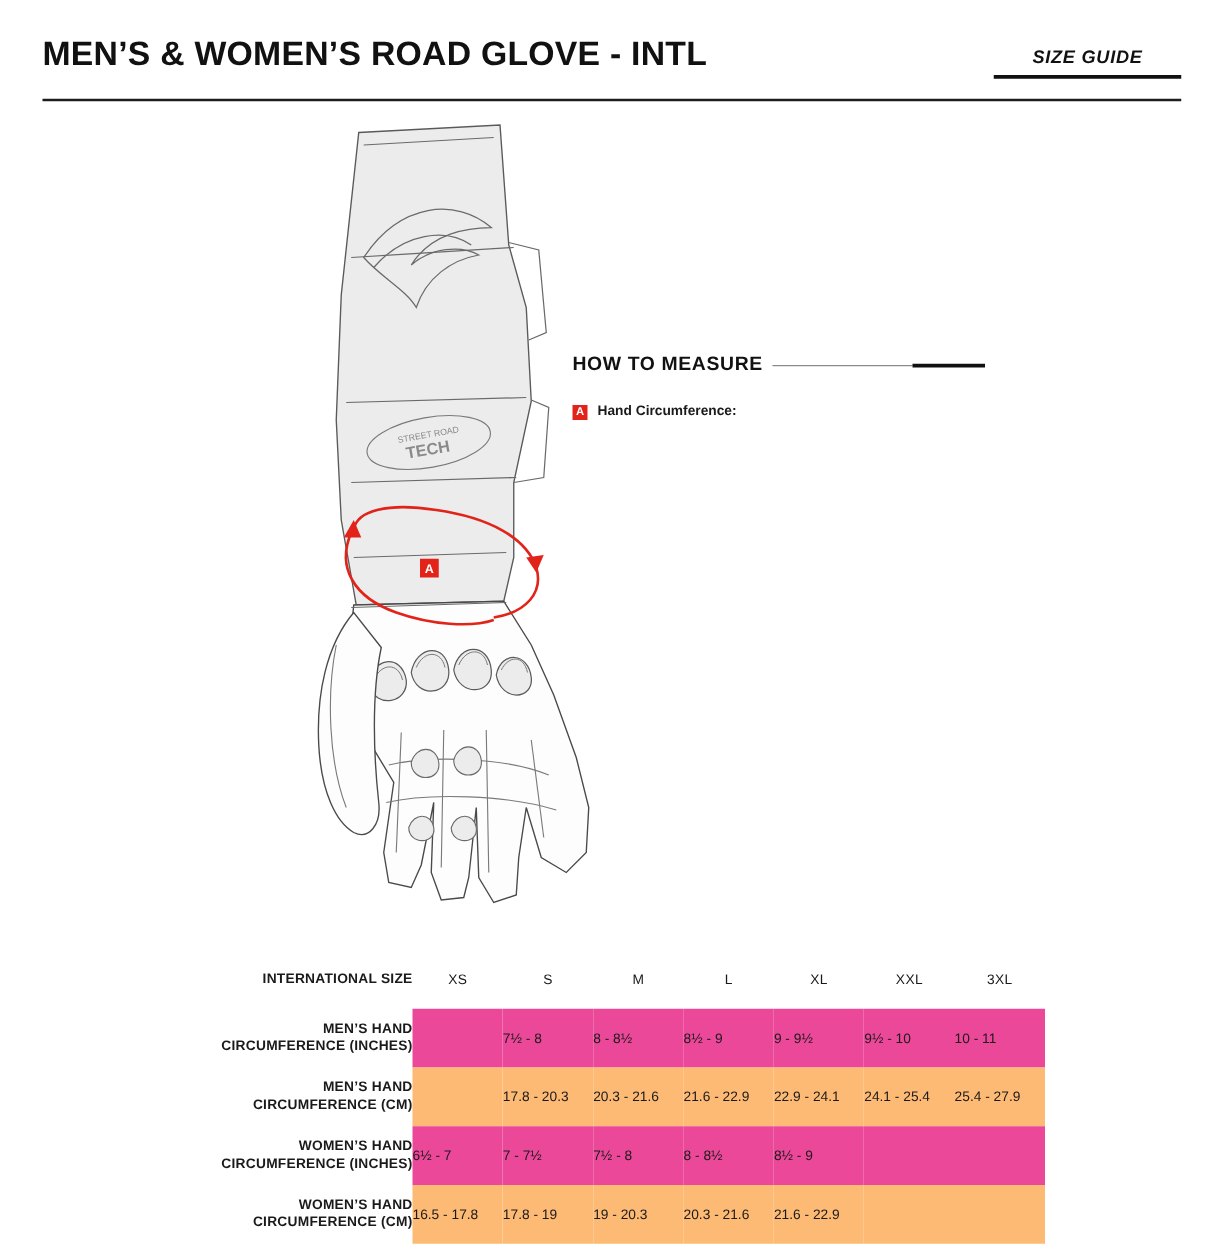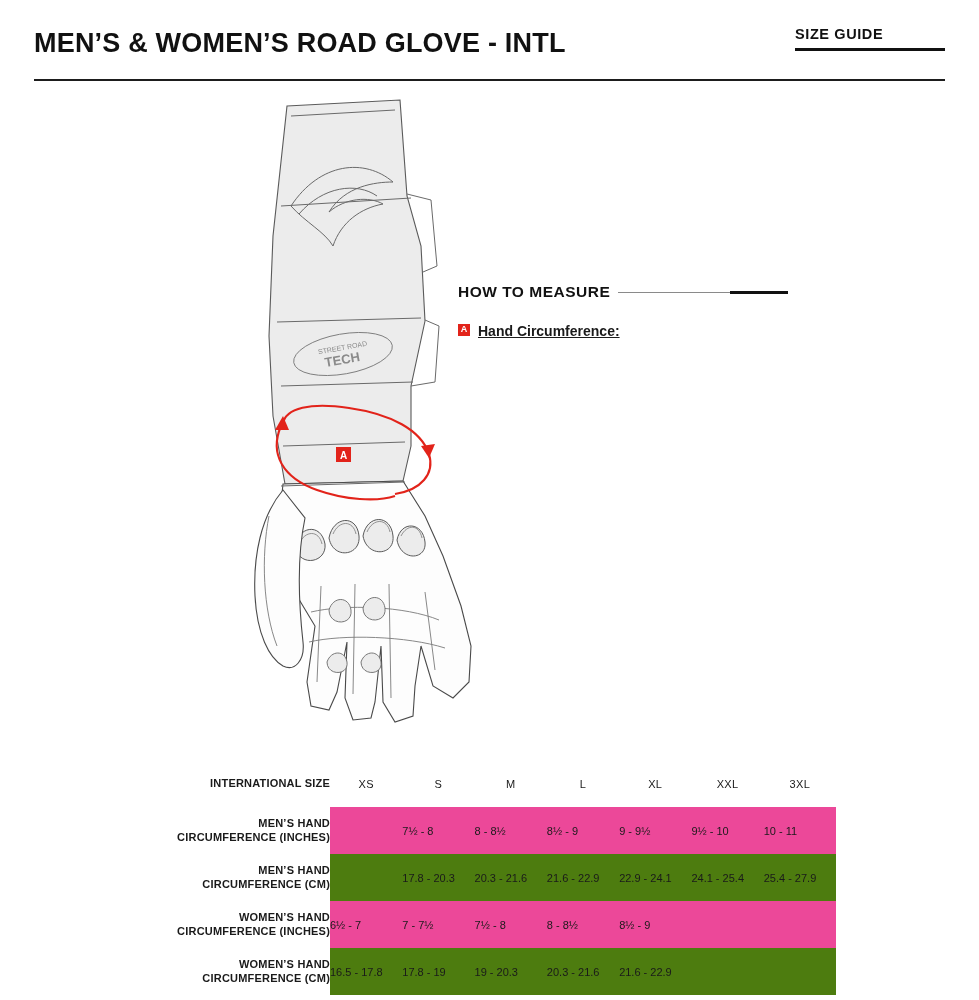--- a/index.html
+++ b/index.html
@@ -30,21 +30,23 @@
   .doc-title {
     font-size: 27px;
     font-weight: bold;
     letter-spacing: 0.2px;
     line-height: 1;
     margin-top: 4px;
     color: #111;
     white-space: nowrap;
   }
   .size-guide-wrap {
-    text-align: left;
+    text-align: center;
+    margin-top: 12px;
+    font-style: italic;
   }
   .size-guide-label {
     font-size: 14.5px;
     font-weight: bold;
     letter-spacing: 0.6px;
     color: #111;
     display: block;
   }
   .size-guide-rule {
     display: block;
@@ -116,21 +118,21 @@
     font-size: 9px;
     font-weight: bold;
     line-height: 11px;
     width: 12px;
     height: 12px;
     text-align: center;
     flex: 0 0 auto;
     margin-top: 2px;
   }
   .howto-text { font-size: 11px; line-height: 1.32; color: #1a1a1a; }
-  .howto-text b { font-size: 14px; text-decoration: underline; }
+  .howto-text b { font-size: 11px; }
   .howto-text p { margin: 2px 0 0 0; }
 
   
   .table-wrap {
     position: absolute;
     top: 760px;
     left: 144px;
     width: 692px;
   }
   table.size-table {
@@ -154,21 +156,21 @@
     line-height: 1.25;
     letter-spacing: 0.2px;
   }
   thead th {
     height: 28px;
     font-weight: normal;
     letter-spacing: 0.3px;
   }
   thead th.row-label { vertical-align: middle; }
   tr.shaded td.data { background: #ec4899; }
-  tr.plain td.data { background: #4d7c0f; }
+  tr.plain td.data { background: #fdba74; }
   td.data { font-size: 11px; }
 </style>
 </head>
 <body>
 
 <div class="page">
 
   <div class="header">
     <div class="doc-title">MEN’S &amp; WOMEN’S ROAD GLOVE - INTL</div>
     <div class="size-guide-wrap">

